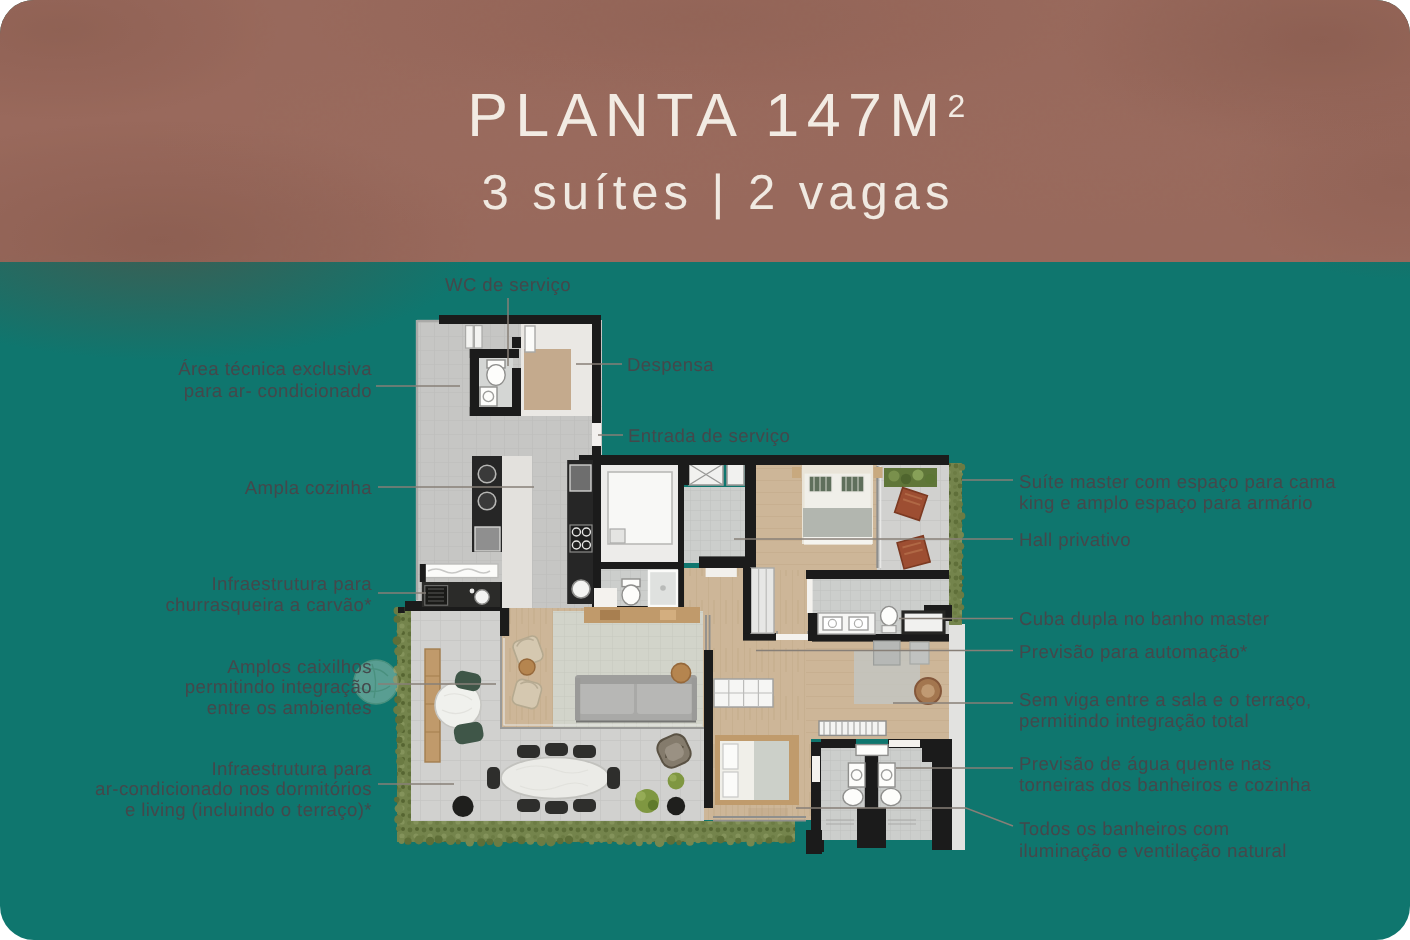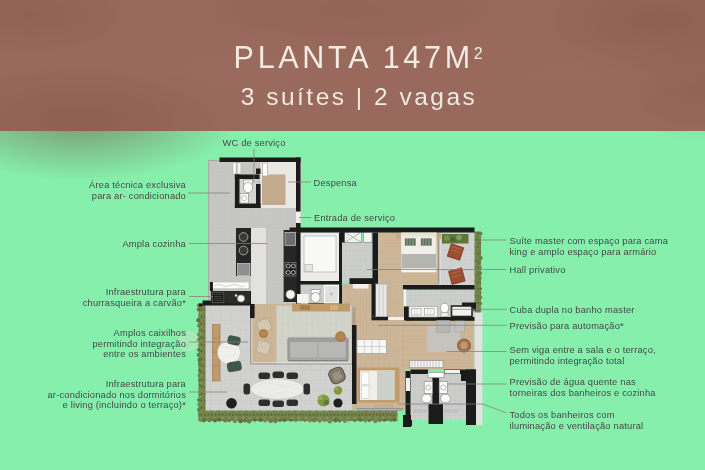--- a/index.html
+++ b/index.html
@@ -1,17 +1,17 @@
 <!DOCTYPE html>
 <html><head>
 <meta charset="utf-8">
 <style>
 html,body{margin:0;padding:0;background:#fff;}
-#page{position:relative;width:705px;height:470px;overflow:hidden;background:#86efac;
-  font-family:"Liberation Sans",sans-serif;}
+#page{position:relative;width:705px;height:470px;overflow:hidden;background:#0f766e;
+  font-family:"Liberation Sans",sans-serif;border-radius:17px;}
 svg{display:block}
 </style>
 </head>
 <body>
 <div id="page">
 <svg width="705" height="470" viewBox="0 0 705 470">
 <defs>
   <filter id="grain" x="0" y="0" width="100%" height="100%">
     <feTurbulence type="fractalNoise" baseFrequency="0.5" numOctaves="3" seed="7" result="n"></feTurbulence>
     <feColorMatrix in="n" type="matrix" values="0 0 0 0 0.33  0 0 0 0 0.17  0 0 0 0 0.13  0 0 0 0.5 0"></feColorMatrix>

